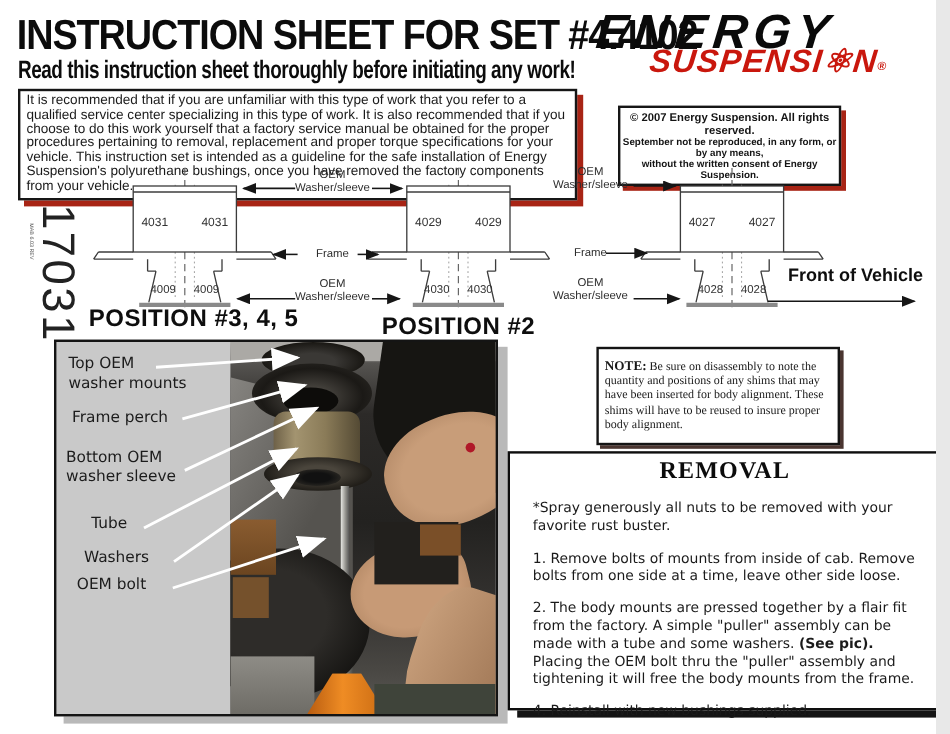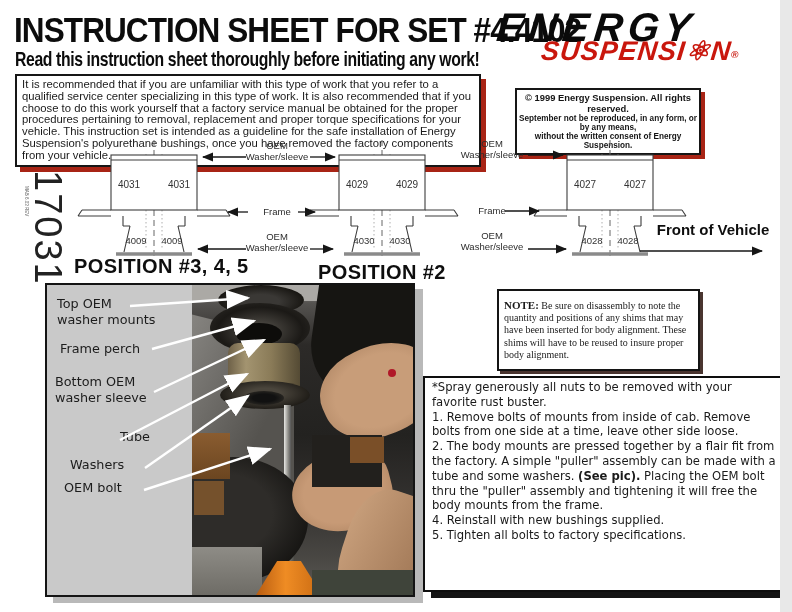--- a/index.html
+++ b/index.html
@@ -57,38 +57,38 @@
   #note-box{left:497px;top:289px;width:189px;border:2px solid #141414;background:#fff;
             box-shadow:3px 3px 0 #4a3530;padding:8px 5px;font-family:Liberation Serif, serif;
             font-size:10px;line-height:12.2px;color:#1a1a1a;}
   #note-box b{font-size:11px;}
 
   
   #removal-box{left:423px;top:376px;width:344px;height:208px;border:2px solid #0e0e0e;background:#fff;
                box-shadow:8px 6px 0 #141414;padding:2px 7px;}
   #removal-title{text-align:center;font-family:"Liberation Serif",serif;font-size:20px;
                  font-weight:bold;letter-spacing:1px;margin:1px 0 2px 0;color:#0c0c0c;}
-  .rm{font-family:"DejaVu Sans",sans-serif;font-size:11.6px;line-height:14.8px;color:#1a1a1a;margin:0;}
+  .rm{font-family:"DejaVu Sans",sans-serif;font-size:11.6px;line-height:14.8px;color:#1a1a1a;margin:12px;}
   #overlay{left:0;top:0;width:792px;height:612px;z-index:60;pointer-events:none;}
 </style>
 </head>
 <body>
 
 <div id="sheet">
 
   <div class="abs" id="main-title">INSTRUCTION SHEET FOR SET #4.4102</div>
   <div class="abs" id="sub-title">Read this instruction sheet thoroughly before initiating any work!</div>
   <div class="abs" id="disclaimer-box">
     <span>It is recommended that if you are unfamiliar with this type of work that you refer to a qualified service center specializing in this type of work.  It is also recommended that if you choose to do this work yourself that a factory service manual be obtained for the proper procedures pertaining to removal, replacement and proper torque specifications for your vehicle.  This instruction set is intended as a guideline for the safe installation of Energy Suspension's polyurethane bushings, once you have removed the factory components from your vehicle.</span>
   </div>
 
   <div class="abs" id="brand-top">ENERGY</div>
   <div class="abs" id="brand-bottom"><span>SUSPENSI</span><span>⚛</span><span>N</span><span class="reg">®</span></div>
   <div class="abs" id="copyright-box">
-    <div class="c1">© 1999 Energy Suspension. All rights reserved.</div>
+    <div class="c1">© 2007 Energy Suspension. All rights reserved.</div>
     <div class="c2">September not be reproduced, in any form, or by any means,</div>
     <div class="c2">without the written consent of Energy Suspension.</div>
   </div>
 
   <div class="abs" id="sheet-number">17031</div>
   <div class="abs" id="rev-code">MAB 6.03 REV</div>
 
   <svg class="diag" style="left:74px;top:140px;" viewBox="0 0 160 120">
     <line class="cl" x1="80" y1="0" x2="80" y2="118"></line>
     <line class="dl" x1="72" y1="14" x2="72" y2="110"></line>
@@ -185,29 +185,30 @@
     <div style="left:196px;top:84px;width:8px;height:8px;background:#b01828;border-radius:50%;"></div>
     <div style="left:64px;top:276px;width:66px;height:34px;background:linear-gradient(90deg,#b85c10,#ef8c24 45%,#c96a12);clip-path:polygon(32% 0,68% 0,100% 100%,0 100%);"></div>
     <div style="left:120px;top:285px;width:101px;height:25px;background:#3f443a;"></div>
   </div>
 
   <div class="photo-label" style="left:57px;top:296px;">Top OEM
 washer mounts</div>
   <div class="photo-label" style="left:60px;top:341px;">Frame perch</div>
   <div class="photo-label" style="left:55px;top:374px;">Bottom OEM
 washer sleeve</div>
-  <div class="photo-label" style="left:76px;top:429px;margin-left:44px;">Tube</div>
+  <div class="photo-label" style="left:76px;top:429px;">Tube</div>
   <div class="photo-label" style="left:70px;top:457px;">Washers</div>
   <div class="photo-label" style="left:64px;top:480px;">OEM bolt</div>
 
   <div class="abs" id="note-box">
     <b>NOTE:</b><span>  Be sure on disassembly to note the quantity and positions of any shims that may have been inserted for body alignment.  These shims will have to be reused to insure proper body alignment.</span>
   </div>
 
   <div class="abs" id="removal-box">
+    <div id="removal-title">REMOVAL</div>
     <p class="rm">*Spray generously all nuts to be removed with your favorite rust buster.</p>
     <p class="rm">1.  Remove bolts of mounts from inside of cab.  Remove bolts from one side at a time, leave other side loose.</p>
     <p class="rm"><span>2.  The body mounts are pressed together by a flair fit from the factory.  A simple "puller" assembly can be made with a tube and some washers. </span><b>(See pic).</b><span>  Placing the OEM bolt thru the "puller" assembly and tightening it will free the body mounts from the frame.</span></p>
     <p class="rm">4. Reinstall with new bushings supplied.</p>
     <p class="rm">5. Tighten all bolts to factory specifications.</p>
   </div>
 
   <svg class="abs" id="overlay" viewBox="0 0 792 612">
     <defs>
       <marker id="ab" markerWidth="9" markerHeight="8" refX="8" refY="3.5" orient="auto">

